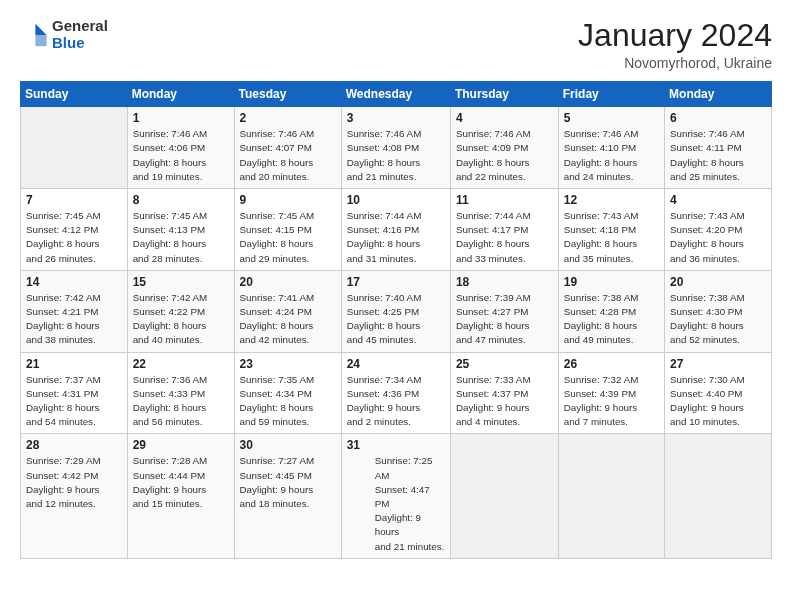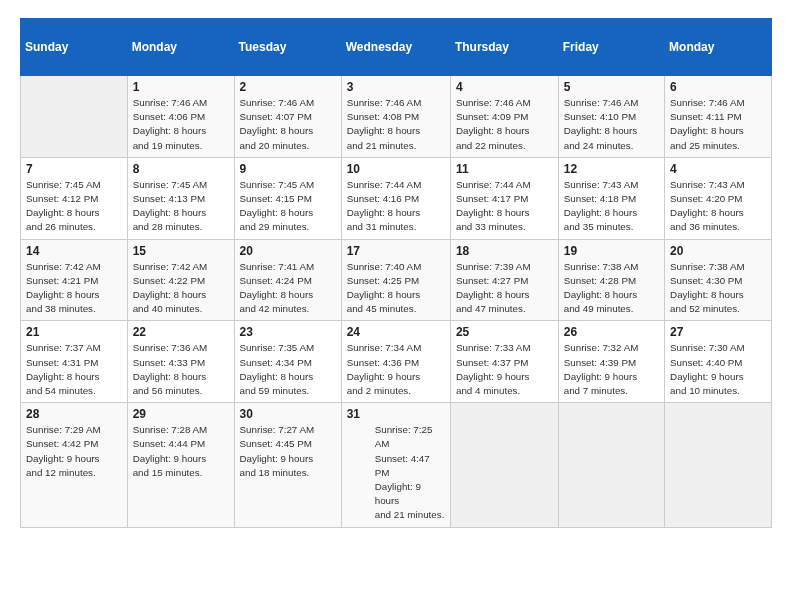--- a/index.html
+++ b/index.html
@@ -60,21 +60,21 @@
       margin-top: 2px;
     }
     .calendar {
       width: 100%;
       border-collapse: collapse;
       font-size: 10.5px;
     }
     .calendar thead tr th {
       background-color: #1565c0;
       color: #fff;
-      padding: 21px 4px;
+      padding: 5px 4px;
       text-align: left;
       font-size: 12px;
       font-weight: 600;
       border: 1px solid #1565c0;
     }
     .calendar tbody tr td {
       border: 1px solid #ccc;
       vertical-align: top;
       padding: 4px 5px;
       width: 113px;
@@ -100,20 +100,36 @@
       line-height: 1.45;
     }
     .empty-cell {
       background: #f0f0f0 !important;
     }
   </style>
 </head>
 <body>
 
 <div class="page">
+  <div class="header">
+    <div class="logo">
+      <svg class="logo-icon" viewBox="0 0 40 40" xmlns="http://www.w3.org/2000/svg">
+        <polygon points="22,4 38,20 22,20" fill="#1565c0"></polygon>
+        <polygon points="22,20 38,20 38,36 22,36" fill="#1565c0" opacity="0.5"></polygon>
+      </svg>
+      <div class="logo-text">
+        <span class="logo-general">General</span>
+        <span class="logo-blue">Blue</span>
+      </div>
+    </div>
+    <div class="title-block">
+      <div class="main-title">January 2024</div>
+      <div class="subtitle">Novomyrhorod, Ukraine</div>
+    </div>
+  </div>
 
   <table class="calendar">
     <thead>
       <tr>
       <th>Sunday</th>
           <th>Monday</th>
           <th>Tuesday</th>
           <th>Wednesday</th>
           <th>Thursday</th>
           <th>Friday</th>

